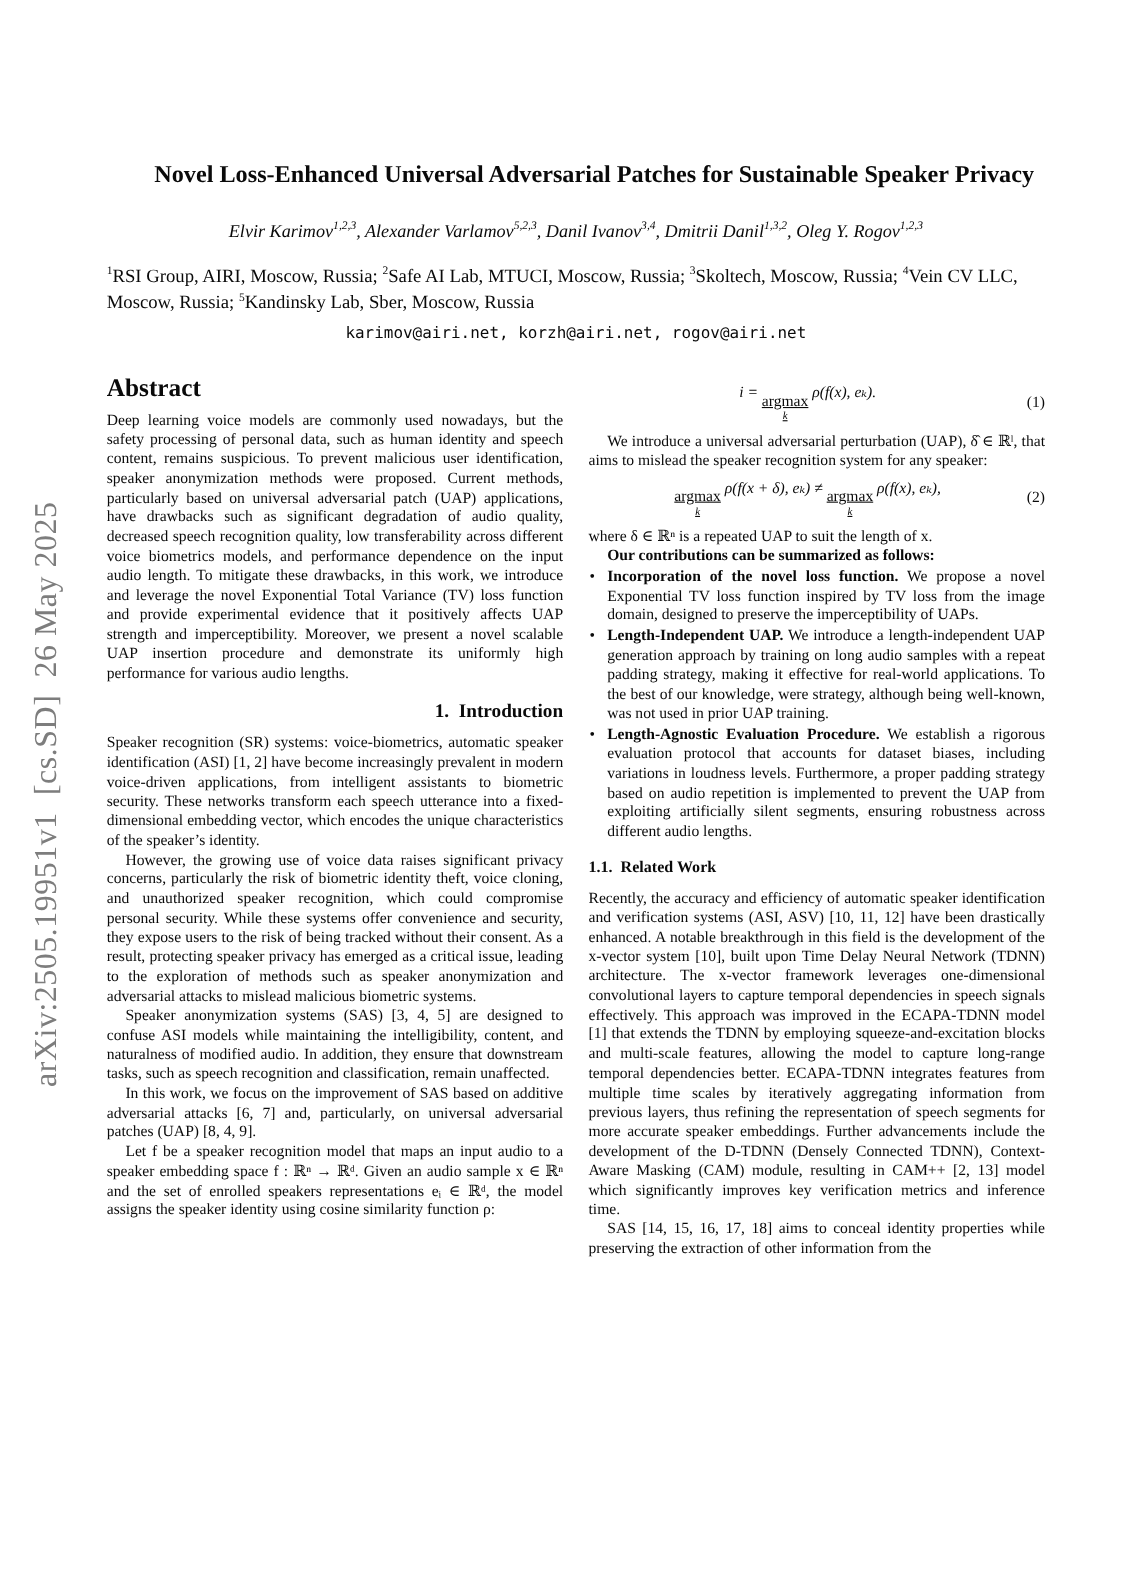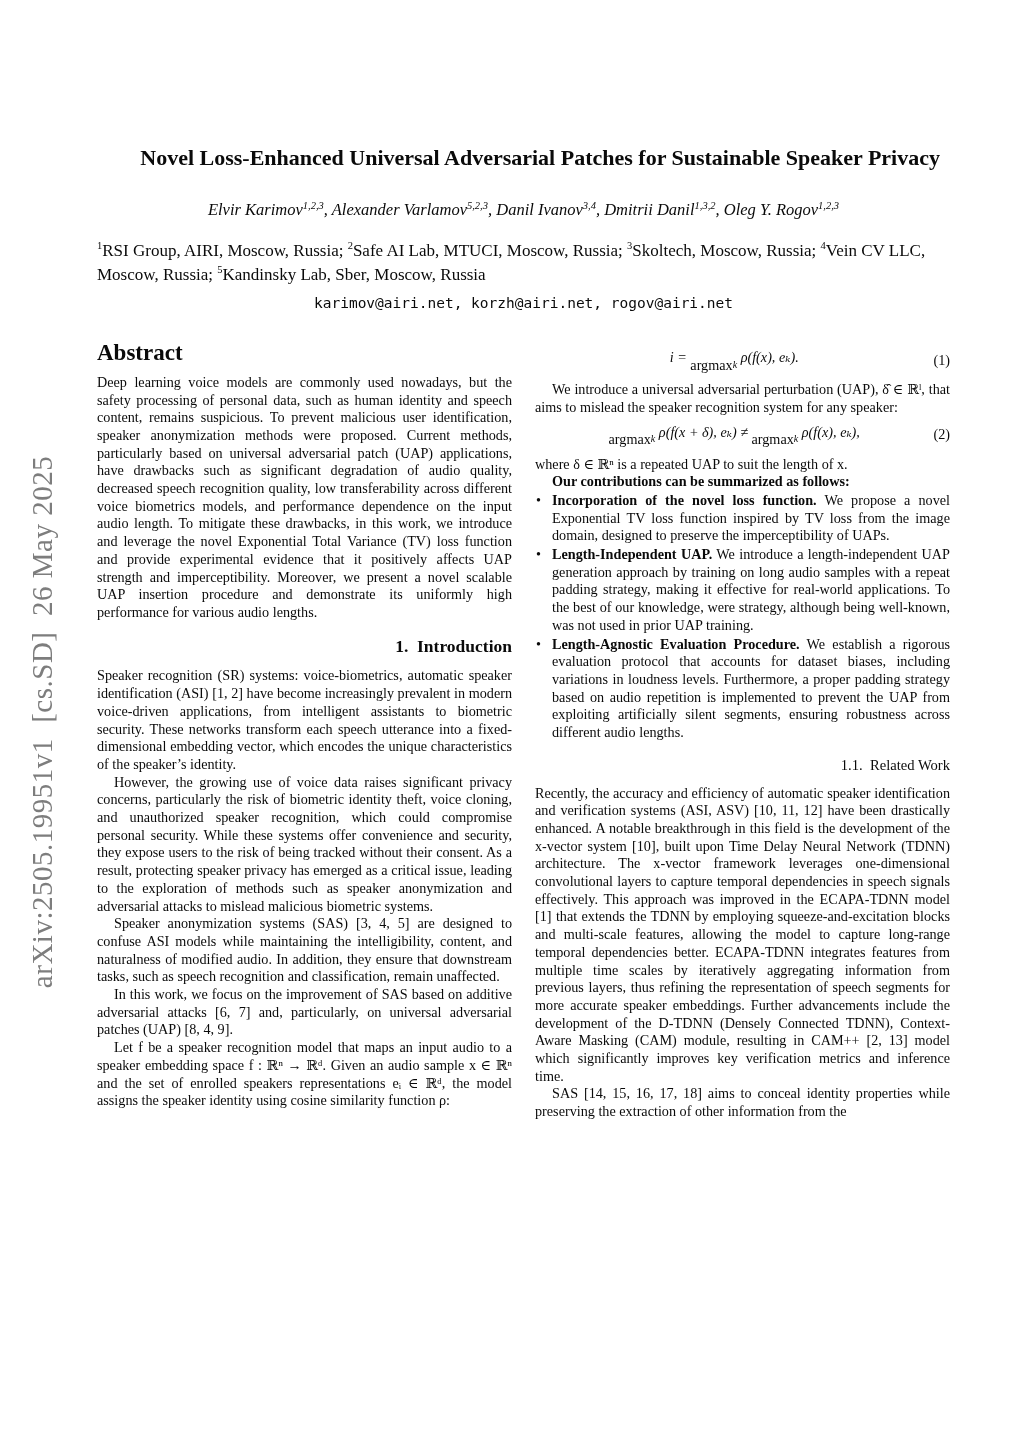--- a/index.html
+++ b/index.html
@@ -71,44 +71,46 @@
     font-size: 23px;
     margin: 2px 0 12px 0;
   }
   .section-heading {
     text-align: right;
     font-weight: bold;
     font-size: 17.5px;
     margin: 16px 0 12px 0;
   }
   .subsection-heading {
-    text-align: right;
-    font-weight: normal;
+    text-align: left;
+    font-weight: bold;
     font-size: 14.6px;
     margin: 15px 0 10px 0;
   }
   p { margin: 0; }
   .indent { text-indent: 17px; }
   .bold { font-weight: bold; }
   .equation {
     display: flex;
     align-items: center;
     margin: 7px 0 9px 0;
   }
   .eq-body {
     flex: 1;
     text-align: center;
     font-style: italic;
   }
   .eq-num { font-style: normal; }
   .opstack {
     display: inline-flex;
-    flex-direction: row;
+    flex-direction: column;
+    align-items: center;
     vertical-align: -0.55em;
     line-height: 1;
+    text-decoration: underline;
   }
   .opstack .op { font-style: normal; }
   .opstack .opsub {
     font-size: 10px;
     font-style: italic;
     margin-top: 2px;
   }
   .bullet {
     position: relative;
     padding-left: 17px;

